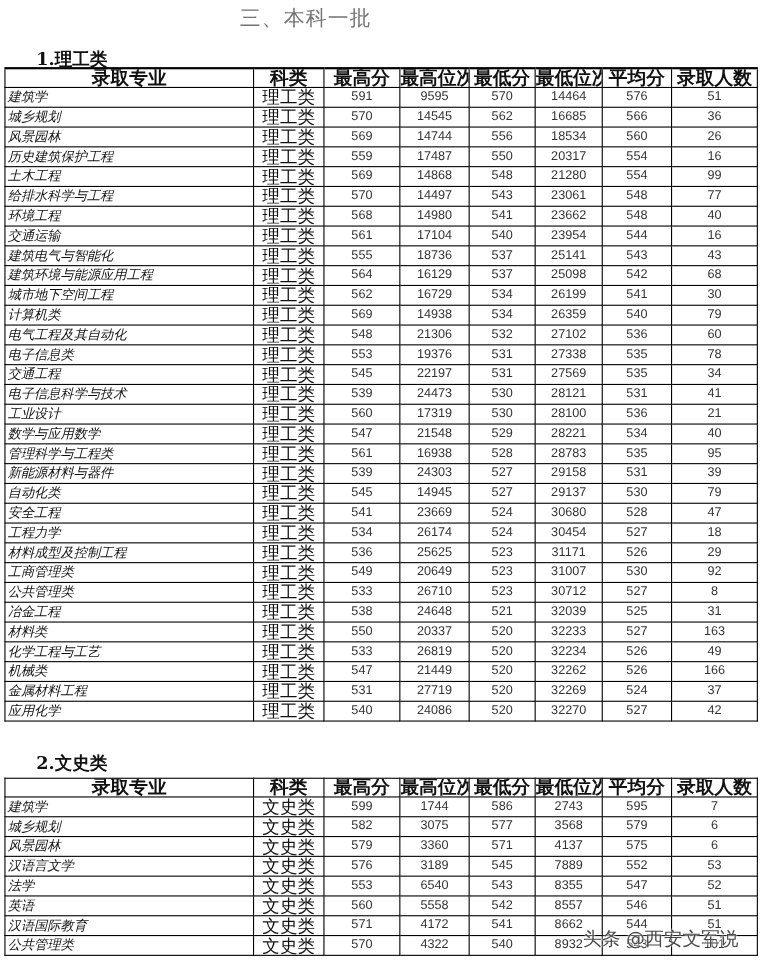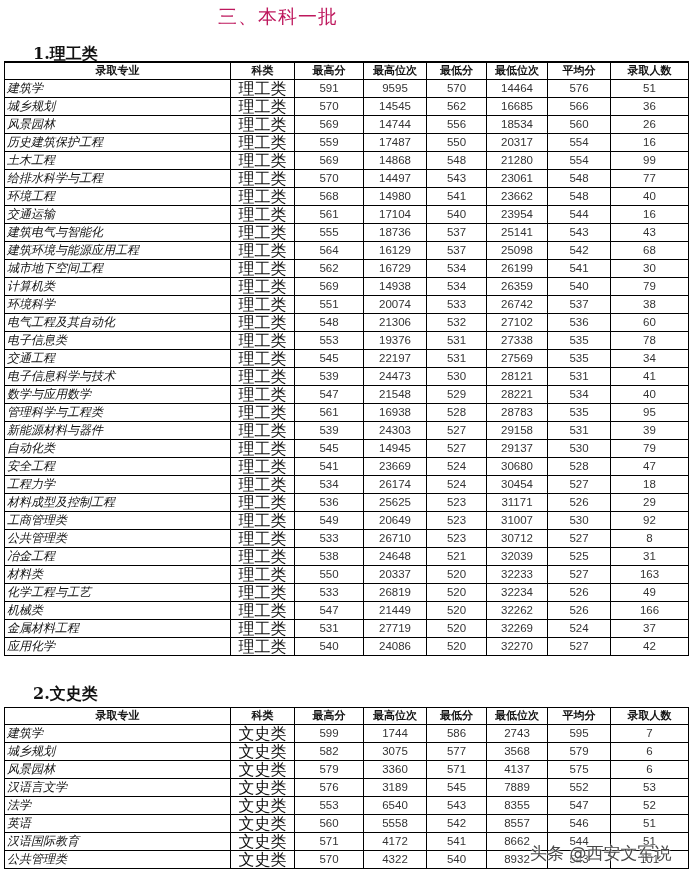--- a/index.html
+++ b/index.html
@@ -2,39 +2,39 @@
 <html><head>
 <meta charset="utf-8">
 <style>
   html, body { margin: 0; padding: 0; background: #ffffff; }
   body {
     width: 692px; height: 877px; overflow: hidden; position: relative;
     font-family: "DejaVu Sans", "Liberation Sans", sans-serif; color: #111;
   }
   .title {
     position: absolute; left: 0; top: 4px; width: 556px; text-align: center;
-    font-size: 19px; letter-spacing: 1px; color: #be185d;
+    font-size: 19px; letter-spacing: 1px; color: #737373;
   }
   .section-label {
     position: absolute; left: 33px; font-size: 16px; font-weight: bold;
     font-family: "DejaVu Serif", "Liberation Serif", serif;
   }
   #sec1-label { top: 44px; }
   #sec2-label { top: 684px; }
   table.data {
     position: absolute; left: 4px; width: 684px; border-collapse: collapse;
     table-layout: fixed; font-size: 12px;
   }
   #table1 { top: 61px; }
   #table2 { top: 707px; }
   table.data th, table.data td {
     border: 1px solid #000; padding: 0; height: 17px; line-height: 17px;
     white-space: nowrap; overflow: hidden;
   }
-  table.data th { font-weight: bold; text-align: center; font-size: 11px; height: 16px; line-height: 16px; }
+  table.data th { font-weight: bold; text-align: center; font-size: 17px; height: 16px; line-height: 16px; }
   table.data td { text-align: center; color: #333; font-family: "Liberation Sans", sans-serif; font-size: 11.5px; }
   table.data td.major { text-align: left; padding-left: 2px; color: #111; font-family: "DejaVu Sans", sans-serif; font-size: 12px; font-style: italic; }
   table.data td.cat { color: #111; font-family: "DejaVu Sans", sans-serif; font-size: 16px; }
   #table1 th { border-top: 2px solid #000; }
   .watermark {
     position: absolute; left: 530px; top: 842px; font-size: 17px; color: rgba(40,40,40,0.85);
     text-shadow: 0 0 2px #fff, 0 0 2px #fff; letter-spacing: 0px;
   }
 </style>
 </head>
@@ -181,30 +181,20 @@
         <td class="major">计算机类</td>
         <td class="cat">理工类</td>
         <td>569</td>
         <td>14938</td>
         <td>534</td>
         <td>26359</td>
         <td>540</td>
         <td>79</td>
       </tr>
       <tr>
-        <td class="major">环境科学</td>
-        <td class="cat">理工类</td>
-        <td>551</td>
-        <td>20074</td>
-        <td>533</td>
-        <td>26742</td>
-        <td>537</td>
-        <td>38</td>
-      </tr>
-      <tr>
         <td class="major">电气工程及其自动化</td>
         <td class="cat">理工类</td>
         <td>548</td>
         <td>21306</td>
         <td>532</td>
         <td>27102</td>
         <td>536</td>
         <td>60</td>
       </tr>
       <tr>
@@ -229,20 +219,30 @@
       </tr>
       <tr>
         <td class="major">电子信息科学与技术</td>
         <td class="cat">理工类</td>
         <td>539</td>
         <td>24473</td>
         <td>530</td>
         <td>28121</td>
         <td>531</td>
         <td>41</td>
+      </tr>
+      <tr>
+        <td class="major">工业设计</td>
+        <td class="cat">理工类</td>
+        <td>560</td>
+        <td>17319</td>
+        <td>530</td>
+        <td>28100</td>
+        <td>536</td>
+        <td>21</td>
       </tr>
       <tr>
         <td class="major">数学与应用数学</td>
         <td class="cat">理工类</td>
         <td>547</td>
         <td>21548</td>
         <td>529</td>
         <td>28221</td>
         <td>534</td>
         <td>40</td>

